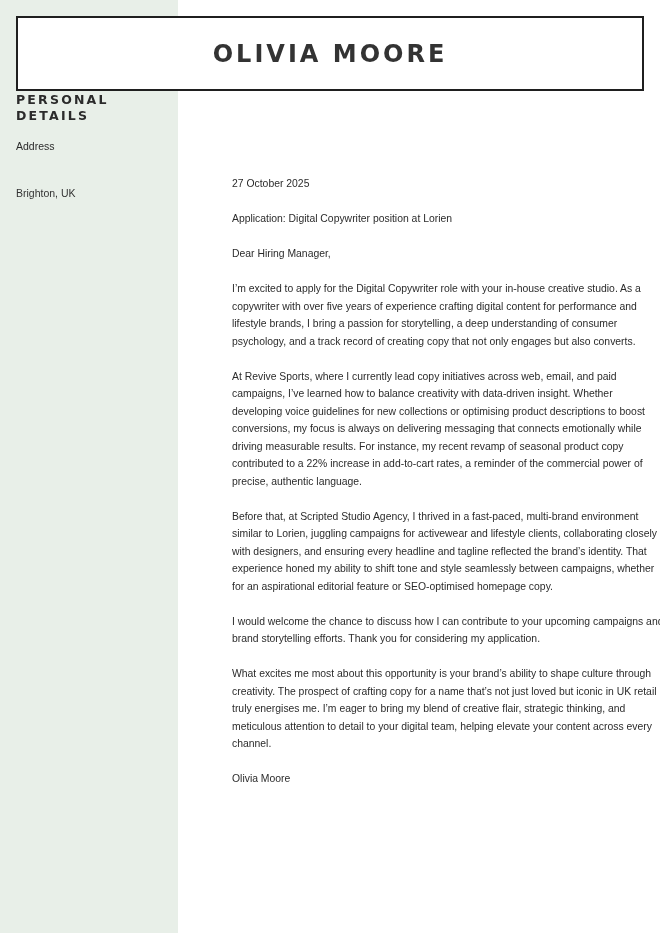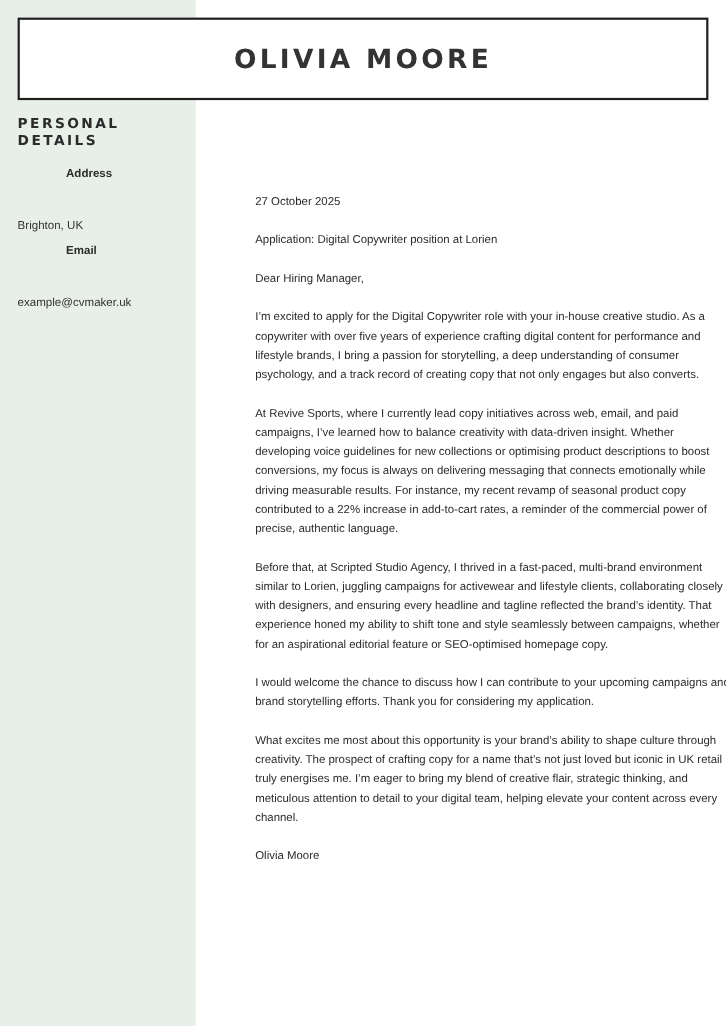--- a/index.html
+++ b/index.html
@@ -36,41 +36,40 @@
     .header-name {
       font-family: "DejaVu Sans", sans-serif;
       font-size: 24px;
       font-weight: bold;
       letter-spacing: 3px;
       color: #333333;
     }
     .sidebar {
       position: absolute;
       left: 16px;
-      top: 104px;
+      top: 92px;
       width: 155px;
     }
     .sidebar-title {
       font-family: "DejaVu Sans", sans-serif;
       font-size: 12.5px;
       font-weight: bold;
       letter-spacing: 2.2px;
       color: #2b2b2b;
       margin-bottom: 15px;
       line-height: 16px;
     }
     .detail {
       margin-bottom: 8px;
     }
     .detail-label {
       font-size: 10.5px;
-      font-weight: bold;
+      font-weight: normal;
       color: #2b2b2b;
       line-height: 15px;
-      margin-left: 44px;
     }
     .detail-value {
       font-size: 10.5px;
       color: #333333;
       line-height: 15px;
       margin-top: 32px;
     }
     .letter {
       position: absolute;
       left: 204px;
@@ -101,24 +100,20 @@
 </div>
 
 <aside class="sidebar">
   <h2 class="sidebar-title">PERSONAL DETAILS</h2>
 
   <div class="detail">
     <div class="detail-label">Address</div>
     <div class="detail-value">Brighton, UK</div>
   </div>
 
-  <div class="detail">
-    <div class="detail-label">Email</div>
-    <div class="detail-value">example@cvmaker.uk</div>
-  </div>
 
 </aside>
 
 <main class="letter">
   <p>27 October 2025</p>
   <p class="subject">Application: Digital Copywriter position at Lorien</p>
   <p>Dear Hiring Manager,</p>
   <p>I’m excited to apply for the Digital Copywriter role with your in-house creative studio. As a copywriter with over five years of experience crafting digital content for performance and lifestyle brands, I bring a passion for storytelling, a deep understanding of consumer psychology, and a track record of creating copy that not only engages but also converts.</p>
   <p>At Revive Sports, where I currently lead copy initiatives across web, email, and paid campaigns, I’ve learned how to balance creativity with data-driven insight. Whether developing voice guidelines for new collections or optimising product descriptions to boost conversions, my focus is always on delivering messaging that connects emotionally while driving measurable results. For instance, my recent revamp of seasonal product copy contributed to a 22% increase in add-to-cart rates, a reminder of the commercial power of precise, authentic language.</p>
   <p>Before that, at Scripted Studio Agency, I thrived in a fast-paced, multi-brand environment similar to Lorien, juggling campaigns for activewear and lifestyle clients, collaborating closely with designers, and ensuring every headline and tagline reflected the brand’s identity. That experience honed my ability to shift tone and style seamlessly between campaigns, whether for an aspirational editorial feature or SEO-optimised homepage copy.</p>

